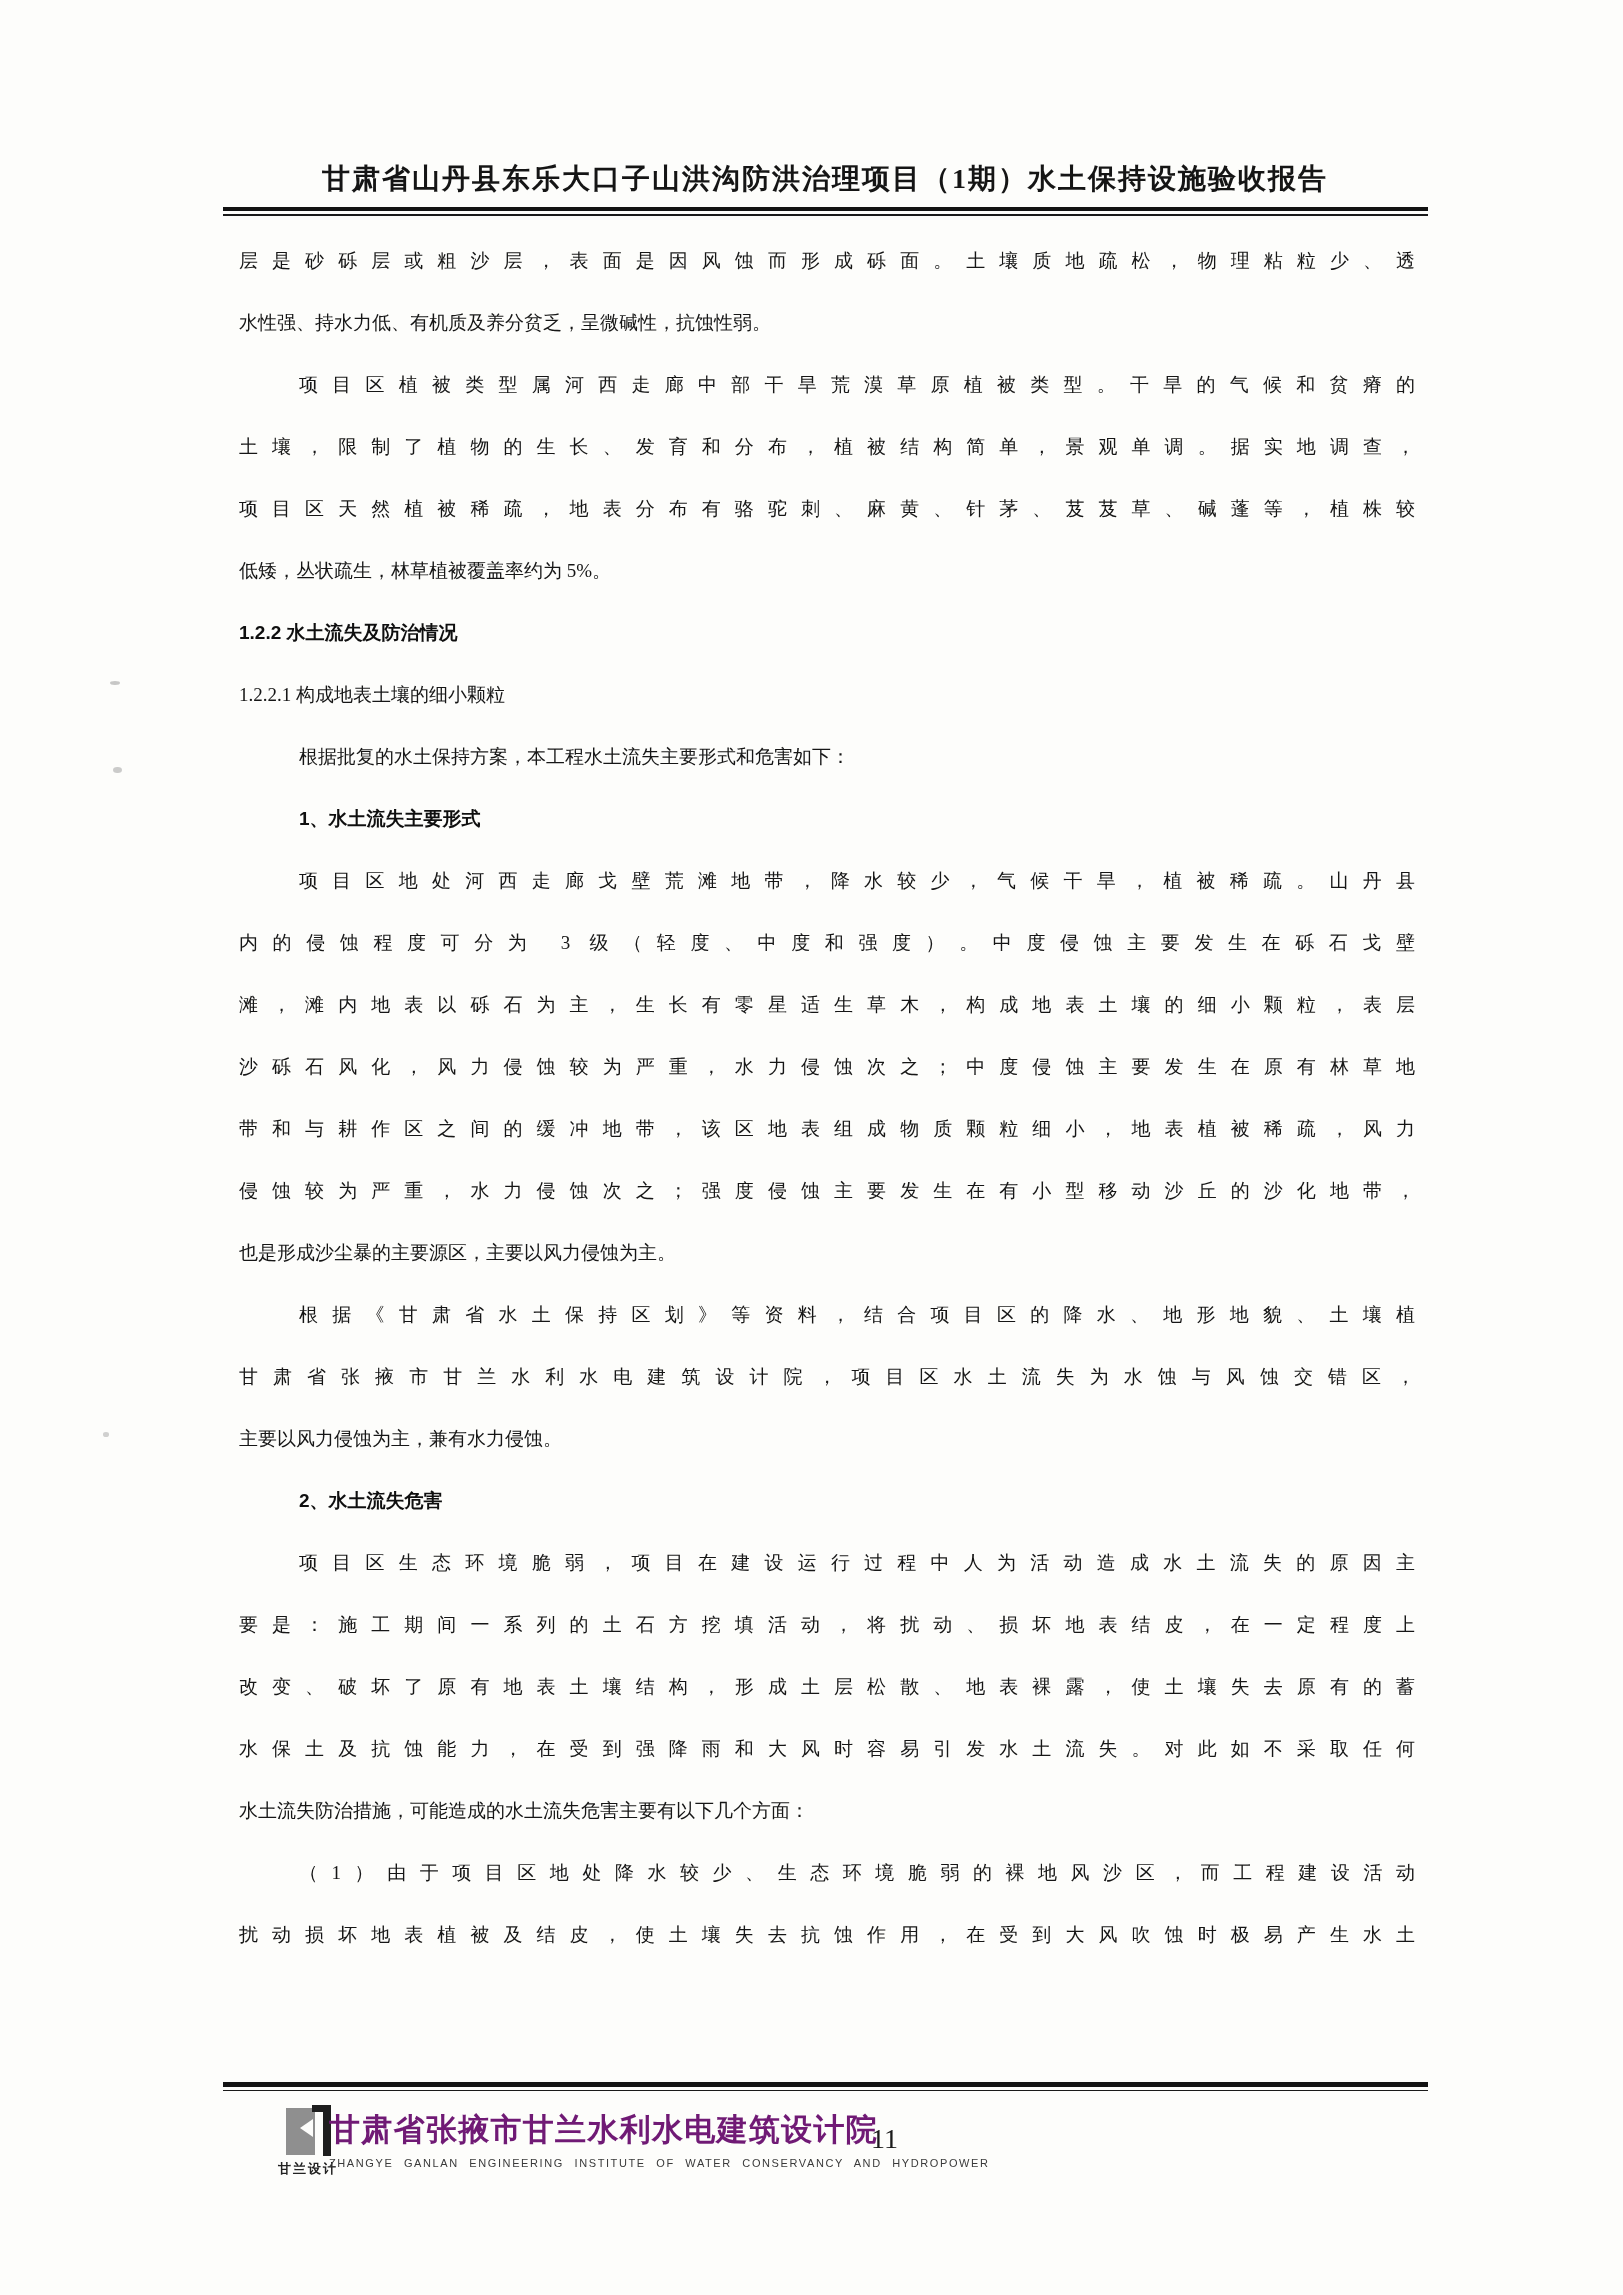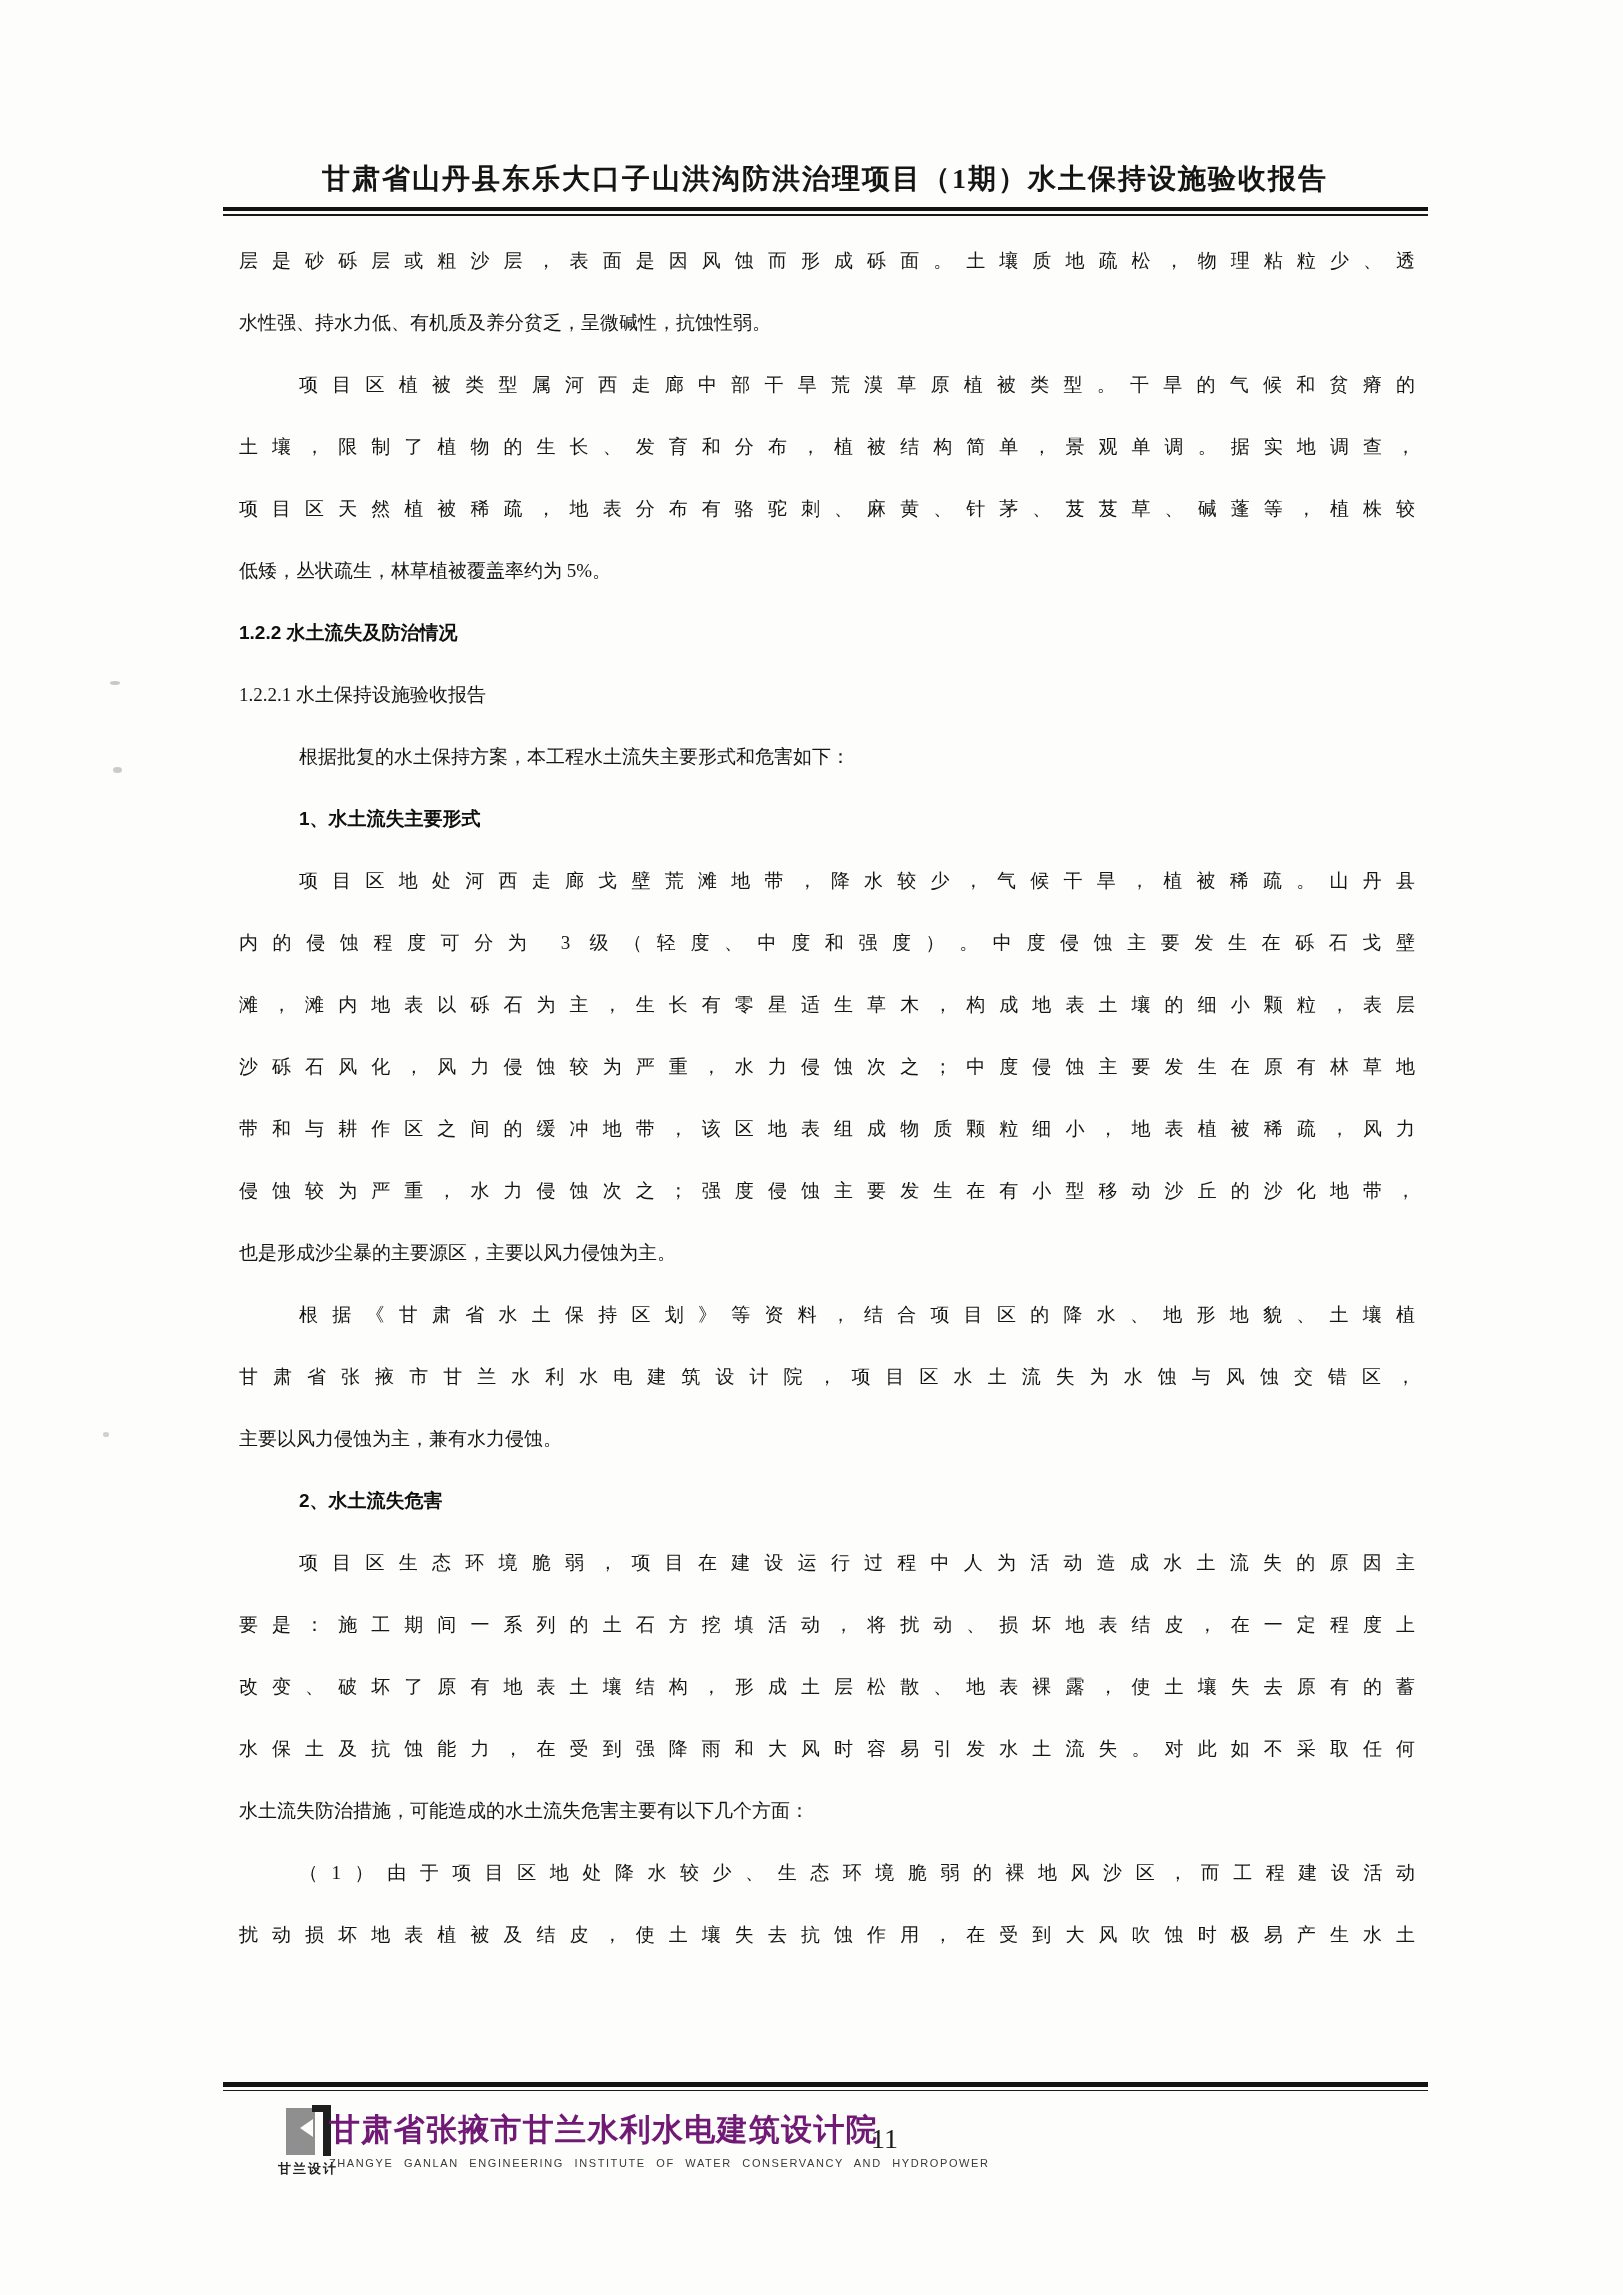--- a/index.html
+++ b/index.html
@@ -188,21 +188,21 @@
       <div class="line body indent fill"><span>项目区植被类型属河西走廊中部干旱荒漠草原植被类型。干旱的气候和贫瘠的</span></div>
 
       <div class="line body fill"><span>土壤，限制了植物的生长、发育和分布，植被结构简单，景观单调。据实地调查，</span></div>
 
       <div class="line body fill"><span>项目区天然植被稀疏，地表分布有骆驼刺、麻黄、针茅、芨芨草、碱蓬等，植株较</span></div>
 
       <div class="line body"><span>低矮，丛状疏生，林草植被覆盖率约为 5%。</span></div>
 
       <div class="line h-bold"><span>1.2.2 水土流失及防治情况</span></div>
 
-      <div class="line h-plain"><span>1.2.2.1 水土保持设施验收报告</span></div>
+      <div class="line h-plain"><span>1.2.2.1 构成地表土壤的细小颗粒</span></div>
 
       <div class="line body indent"><span>根据批复的水土保持方案，本工程水土流失主要形式和危害如下：</span></div>
 
       <div class="line h-bold indent"><span>1、水土流失主要形式</span></div>
 
       <div class="line body indent fill"><span>项目区地处河西走廊戈壁荒滩地带，降水较少，气候干旱，植被稀疏。山丹县</span></div>
 
       <div class="line body fill"><span>内的侵蚀程度可分为 3 级（轻度、中度和强度）。中度侵蚀主要发生在砾石戈壁</span></div>
 
       <div class="line body fill"><span>滩，滩内地表以砾石为主，生长有零星适生草木，构成地表土壤的细小颗粒，表层</span></div>

